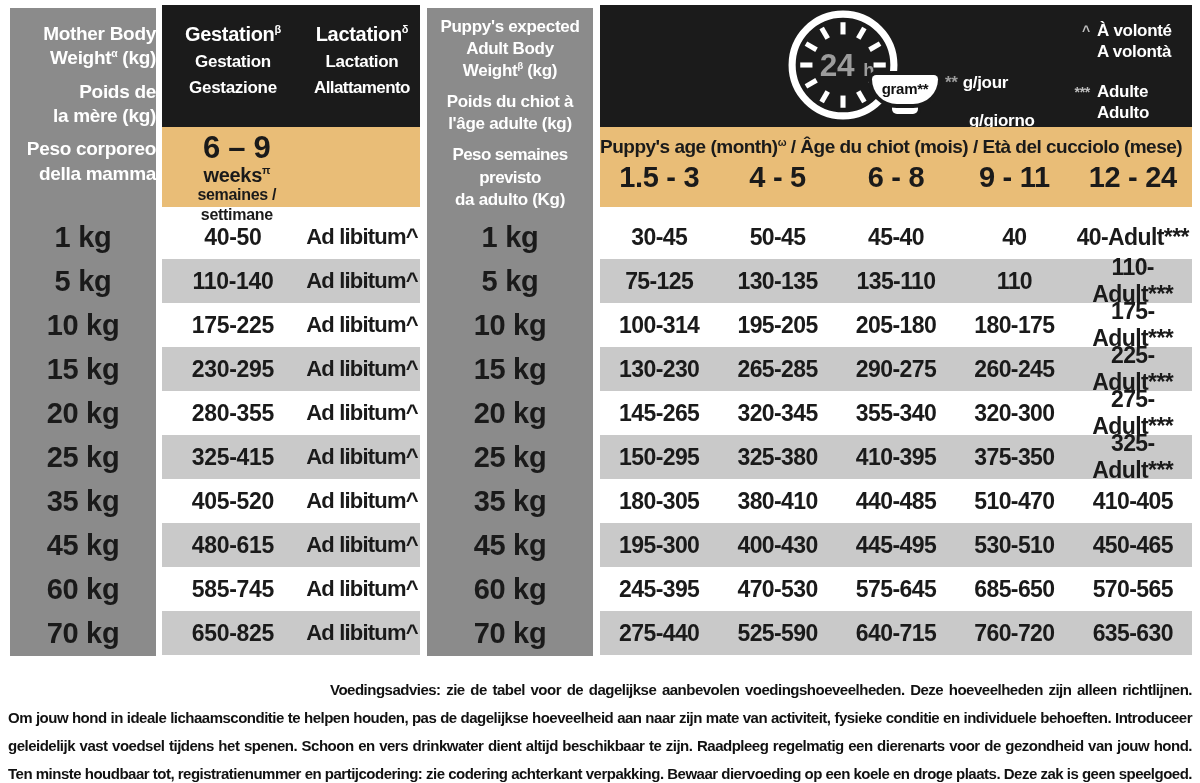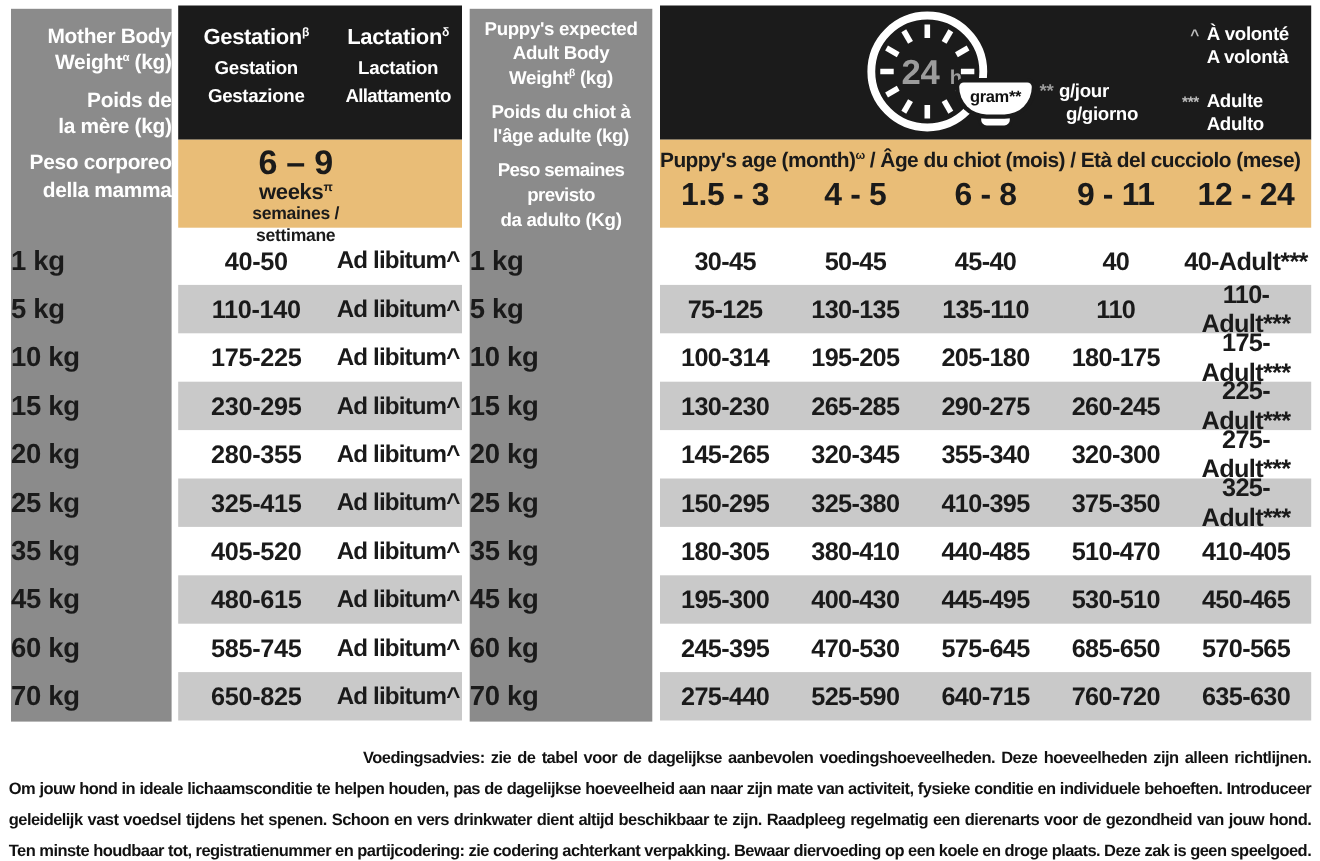--- a/index.html
+++ b/index.html
@@ -25,52 +25,52 @@
   .gl-col{text-align:center;padding-top:14px;line-height:1.5;}
   .gl-col.g{width:55%;}
   .gl-col.l{width:45%;}
   .gl-title{font-size:20px;}
   .gl-sub{font-size:17px;}
   #age-black{left:600px;top:5px;width:592px;height:122px;}
 
   
   .tan-band{position:absolute;background:#e9bd77;color:#1a1a1a;}
   #weeks-band{left:162px;top:127px;width:258px;height:80px;}
-  .weeks-inner{width:58%;text-align:center;padding-top:5px;margin-left:32px;}
+  .weeks-inner{width:58%;text-align:center;padding-top:5px;}
   .weeks-range{font-size:31px;line-height:1.05;}
   .weeks-unit{font-size:20px;line-height:1.0;}
   .weeks-sub{font-size:16px;line-height:1.25;}
   #age-band{left:600px;top:127px;width:592px;height:80px;}
   .age-band-title{text-align:left;font-size:19px;margin-top:9px;letter-spacing:-0.5px;}
   .age-cols{display:flex;margin-top:3px;}
   .age-col-label{width:20%;text-align:center;font-size:29px;}
 
   
   .rows{position:absolute;top:215px;}
   .row{height:44px;display:flex;align-items:center;}
   .row.alt{background:#c9c9c9;}
   #mother-rows{left:10px;width:146px;}
   #puppy-rows{left:427px;width:166px;}
-  .weight-row{font-size:25px;}
+  .weight-row{justify-content:center;font-size:29px;}
   #gest-rows{left:162px;width:258px;}
   .g-cell{width:55%;text-align:center;font-size:23px;}
   .l-cell{width:45%;text-align:center;font-size:22px;letter-spacing:-0.8px;}
   #age-rows{left:600px;width:592px;}
   .a-cell{width:20%;text-align:center;font-size:23px;letter-spacing:-0.6px;}
 
   
   #clock{position:absolute;left:186px;top:3px;}
   .bowl{position:absolute;left:272px;top:70px;width:66px;height:29px;background:#fff;
         border-radius:5px 5px 30px 30px;box-shadow:0 0 0 4px #1b1b1b;
         color:#111;font-size:15px;text-align:center;line-height:27px;z-index:3;}
   .bowl-foot{position:absolute;left:292px;top:101px;width:26px;height:8px;background:#fff;
         border-radius:0 0 5px 5px;box-shadow:0 0 0 3px #1b1b1b;z-index:2;}
   .gram-note{position:absolute;left:345px;top:67px;font-size:17px;line-height:1.25;}
   .gram-note .mark{color:#9c9c9c;margin-right:5px;}
-  .gram-ind{padding-left:24px;}
+  .gram-ind{padding-left:24px;margin-top:17px;}
   .legend-right{position:absolute;left:458px;top:16px;width:130px;font-size:17px;line-height:1.22;}
   .leg-block{display:flex;margin-bottom:20px;}
   .leg-mark{width:32px;text-align:right;color:#bdbdbd;padding-right:7px;font-size:14px;padding-top:2px;}
   .leg-txt{white-space:nowrap;}
 
   
   #footer{
     position:absolute;left:8px;top:676px;width:1184px;
     font-size:15px;line-height:28px;text-align:justify;text-indent:322px;
     letter-spacing:-0.5px;color:#111;

